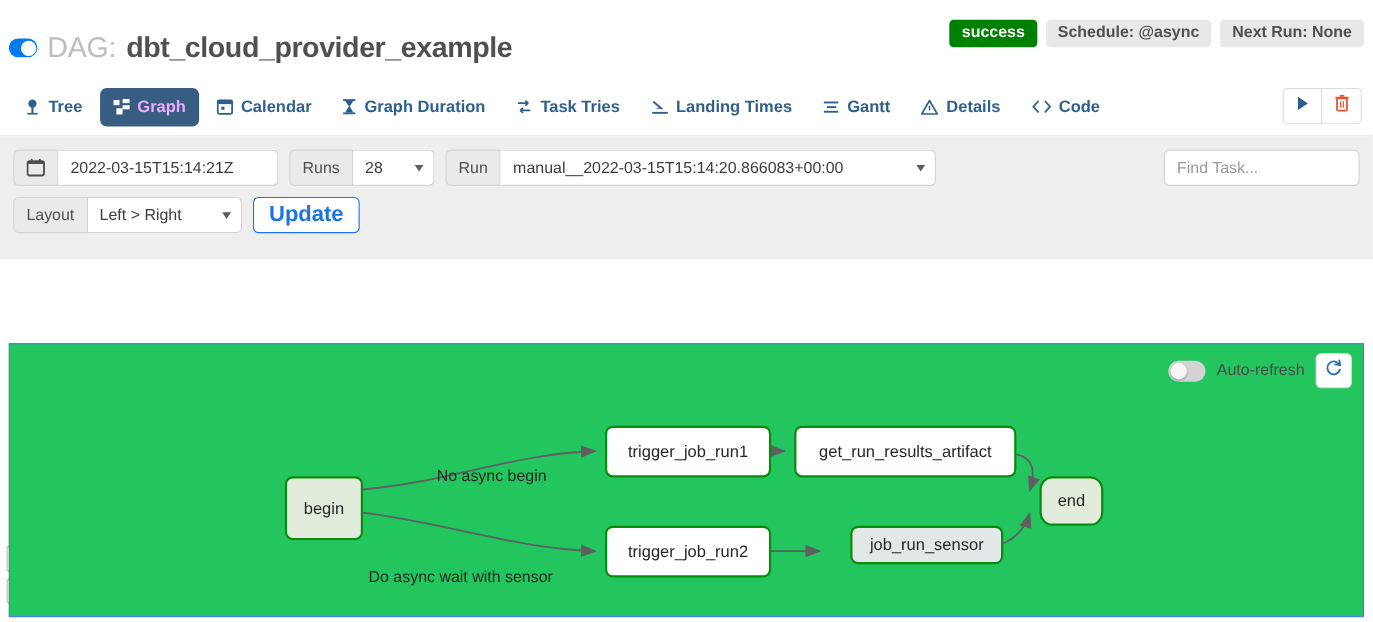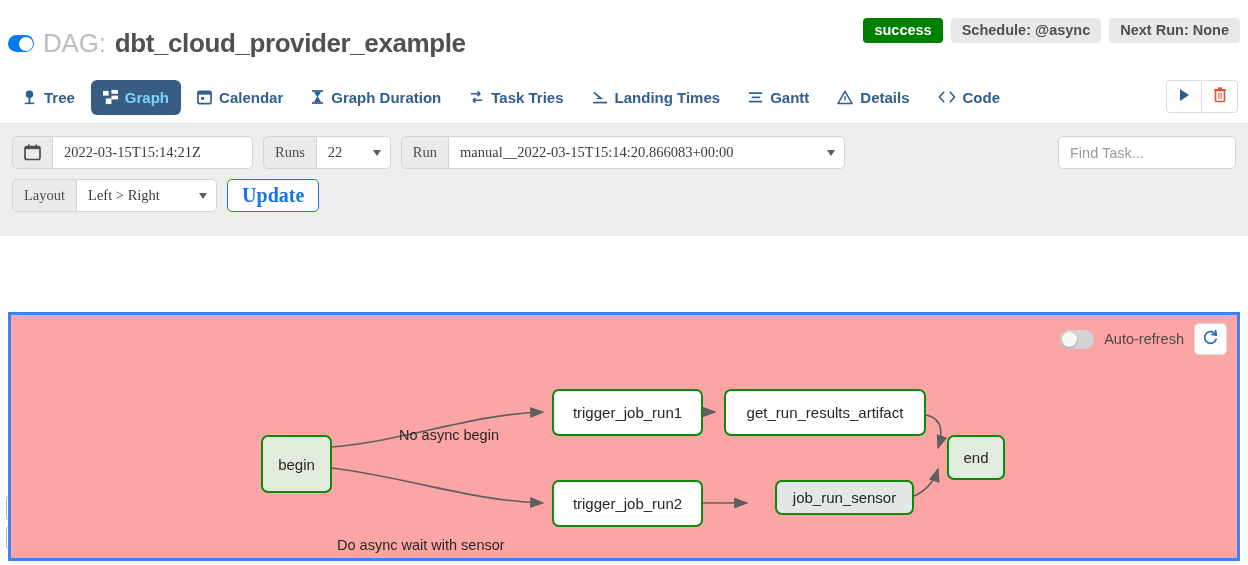--- a/index.html
+++ b/index.html
@@ -63,21 +63,21 @@
     display: flex; align-items: center; gap: 4px;
     height: 54px;
   }
   .navtab {
     display: flex; align-items: center; gap: 7px;
     padding: 9px 12px;
     font-size: 15px; color: #2f5f8e; font-weight: 600;
     border-radius: 6px; cursor: pointer;
     white-space: nowrap;
   }
-  .navtab.active { background: #375e82; color: #7dd3fc; }
+  .navtab.active { background: #375e82; color: #f0abfc; }
   .navtab svg { display: block; }
 
   .action-btns {
     position: absolute; right: 10px; top: 10px;
     display: flex;
   }
   .act-btn {
     width: 36px; height: 33px;
     border: 1px solid #dcdcdc; background: #fff;
     display: flex; align-items: center; justify-content: center;
@@ -88,21 +88,20 @@
 
   
   .filterpanel {
     background: #eeeeee;
     padding: 12px 12px 14px;
     position: relative;
   }
   .filter-row {
     display: flex; align-items: center; gap: 0;
     margin-bottom: 10px;
-    font-family: Liberation Serif, serif;
   }
   .filter-row:last-child { margin-bottom: 0; }
   .grp { display: flex; align-items: stretch; }
   .grp > * { height: 33px; }
   .addon {
     background: #eaeaea; border: 1px solid #d4d4d4;
     display: flex; align-items: center; justify-content: center;
     padding: 0 11px; font-size: 14.5px; color: #4e4e4e;
     border-radius: 5px 0 0 5px; white-space: nowrap;
   }
@@ -170,22 +169,22 @@
     border: 2px solid #999; border-radius: 4px;
     background: #fff; color: #333;
     white-space: nowrap;
   }
   .st-plain { border-color: transparent; padding-left: 2px; }
 
   
   .graphwrap {
     position: absolute;
     left: 8px; top: 312px; right: 8px; bottom: 4px;
-    background: #fca5a5;
-    border: 3px solid #3b82f6;
+    background: #22c55e;
+    border: 1px solid #3b82f6;
     overflow: hidden;
   }
   .refresh-bar {
     position: absolute; right: 10px; top: 8px;
     display: flex; align-items: center; gap: 10px;
     z-index: 5;
   }
   .switch {
     width: 34px; height: 19px; border-radius: 10px;
     background: #d3d3d3; position: relative; cursor: pointer; flex: none;
@@ -371,21 +370,21 @@
             <rect x="4" y="0.4" width="1.6" height="3" fill="#4e4e4e"></rect>
             <rect x="11.4" y="0.4" width="1.6" height="3" fill="#4e4e4e"></rect>
           </svg>
       </div>
       <div class="fld" style="min-width:200px">2022-03-15T15:14:21Z</div>
     </div>
 
     <div class="grp mlft">
       <div class="addon">Runs</div>
       <div class="sel" style="min-width:74px">
-        <span>22</span>
+        <span>28</span>
         <span class="caret"></span>
       </div>
     </div>
 
     <div class="grp mlft">
       <div class="addon">Run</div>
       <div class="sel" style="min-width:396px">
         <span>manual__2022-03-15T15:14:20.866083+00:00</span>
         <span class="caret"></span>
       </div>
@@ -466,19 +465,19 @@
 
     <path d="M884,186 C910,183 922,170 927,154" fill="none" stroke="#5f5f5f" stroke-width="1.6" marker-end="url(#ah)"></path>
   </svg>
 
   <div id="nodes-layer">
       <div class="node" style="left: 250px; top: 120px; width: 71px; height: 58px; background: rgb(226, 236, 220); border-color: rgb(12, 138, 12);">begin</div>
       <div class="node" style="left: 541px; top: 74px; width: 151px; height: 47px; background: rgb(255, 255, 255); border-color: rgb(12, 138, 12);">trigger_job_run1</div>
       <div class="node" style="left: 713px; top: 74px; width: 202px; height: 47px; background: rgb(255, 255, 255); border-color: rgb(12, 138, 12);">get_run_results_artifact</div>
       <div class="node" style="left: 541px; top: 165px; width: 151px; height: 47px; background: rgb(255, 255, 255); border-color: rgb(12, 138, 12);">trigger_job_run2</div>
       <div class="node" style="left: 764px; top: 165px; width: 139px; height: 35px; background: rgb(226, 232, 232); border-color: rgb(12, 138, 12);">job_run_sensor</div>
-      <div class="node" style="left: 936px; top: 120px; width: 58px; height: 45px; background: rgb(226, 236, 220); border-color: rgb(12, 138, 12);">end</div>
+      <div class="node" style="left: 936px; top: 120px; width: 58px; height: 45px; background: rgb(226, 236, 220); border-color: rgb(12, 138, 12); border-radius: 12px;">end</div>
     </div>
   <div id="edge-labels-layer">
       <div class="edge-label" style="left: 388px; top: 112px;">No async begin</div>
-      <div class="edge-label" style="left: 326px; top: 204px; margin-top: 18px;">Do async wait with sensor</div>
+      <div class="edge-label" style="left: 326px; top: 204px;">Do async wait with sensor</div>
     </div>
 </div>
 
 </body></html>

